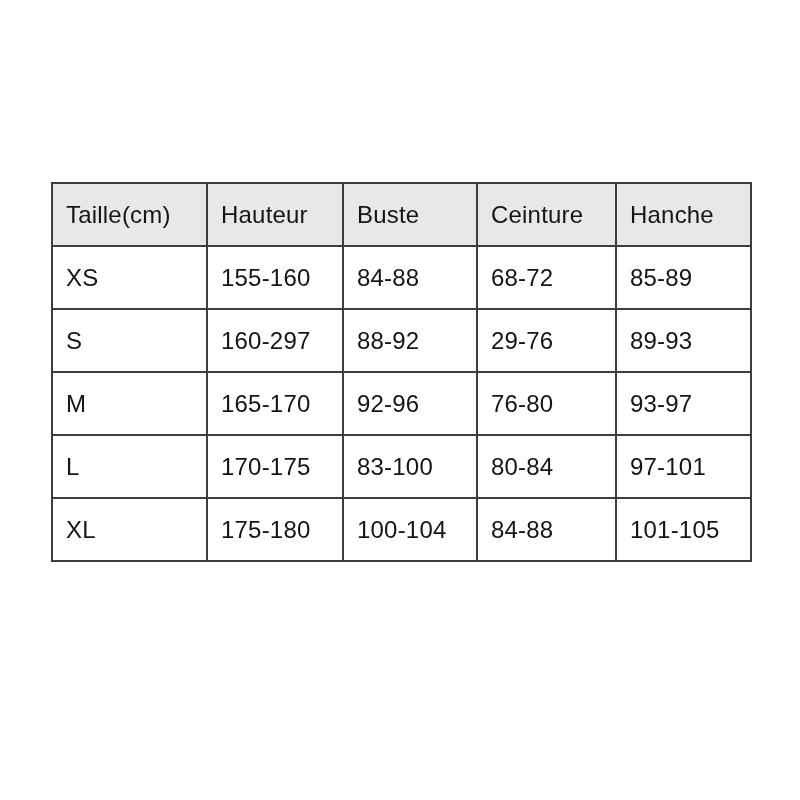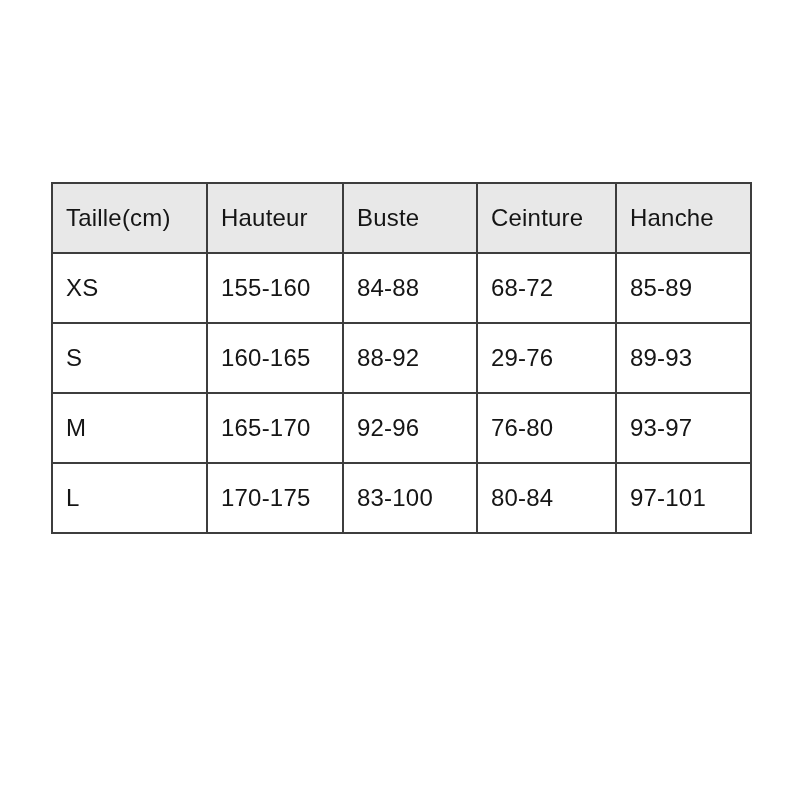--- a/index.html
+++ b/index.html
@@ -21,21 +21,21 @@
     position: absolute;
     left: 51px;
     top: 182px;
     border-collapse: collapse;
     table-layout: fixed;
     width: 699px;
   }
   .size-chart th,
   .size-chart td {
     border: 2px solid #3d3d3d;
-    height: 70px;
+    height: 63px;
     box-sizing: border-box;
     padding: 0 4px 0 13px;
     text-align: left;
     vertical-align: middle;
     font-size: 24px;
     font-weight: 400;
     color: #151515;
     letter-spacing: 0.2px;
     white-space: nowrap;
     overflow: hidden;
@@ -72,34 +72,41 @@
     <tbody>
       <tr>
         <td>XS</td>
         <td>155-160</td>
         <td>84-88</td>
         <td>68-72</td>
         <td>85-89</td>
       </tr>
       <tr>
         <td>S</td>
-        <td>160-165</td>
+        <td>160-297</td>
         <td>88-92</td>
         <td>29-76</td>
         <td>89-93</td>
       </tr>
       <tr>
         <td>M</td>
         <td>165-170</td>
         <td>92-96</td>
         <td>76-80</td>
         <td>93-97</td>
       </tr>
       <tr>
         <td>L</td>
         <td>170-175</td>
         <td>83-100</td>
         <td>80-84</td>
         <td>97-101</td>
       </tr>
+      <tr>
+        <td>XL</td>
+        <td>175-180</td>
+        <td>100-104</td>
+        <td>84-88</td>
+        <td>101-105</td>
+      </tr>
     </tbody>
   </table>
 </div>
 
 </body></html>

